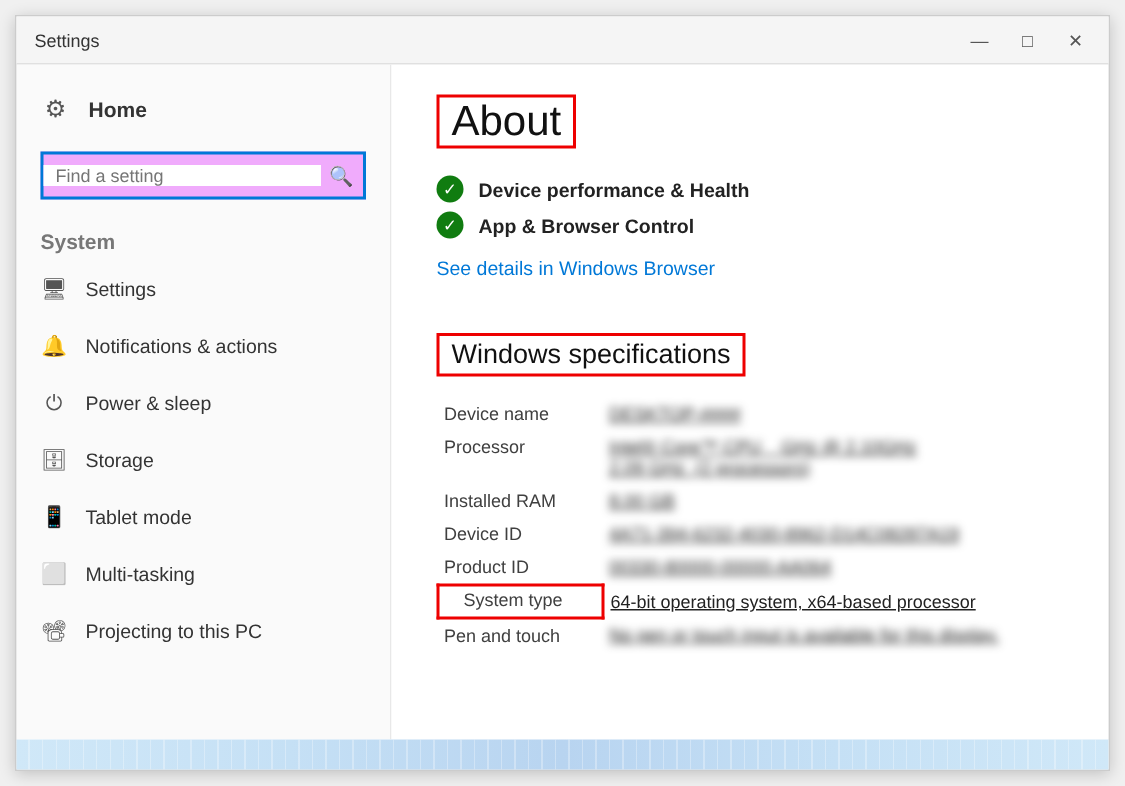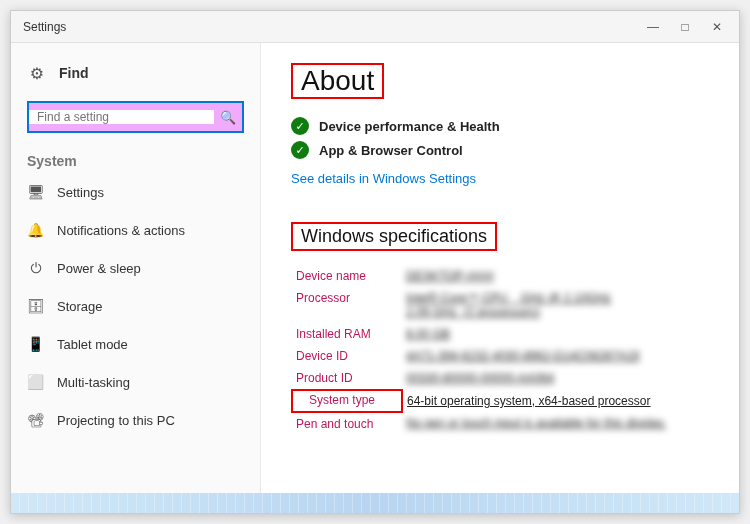--- a/index.html
+++ b/index.html
@@ -204,21 +204,21 @@
     .specs-table {
       width: 100%;
       border-collapse: collapse;
     }
     .specs-table tr td {
       padding: 4px 4px;
       font-size: 12px;
       vertical-align: top;
     }
     .specs-table tr td:first-child {
-      color: #be185d;
+      color: #404040;
       width: 110px;
       white-space: nowrap;
     }
     .specs-table tr td:last-child {
       color: #222;
       text-decoration: underline;
     }
     .blurred {
       filter: blur(3px);
       color: #888;
@@ -264,21 +264,21 @@
       <button class="title-bar-btn">□</button>
       <button class="title-bar-btn close">✕</button>
     </div>
   </div>
 
   <div class="content-area">
 
     <div class="sidebar">
       <div class="sidebar-home">
         <div class="home-icon">⚙</div>
-        <span class="sidebar-home-label">Find</span>
+        <span class="sidebar-home-label">Home</span>
       </div>
 
       <div class="search-box">
         <input class="search-input" type="text" placeholder="Find a setting" style="">
         <div class="search-icon-area">🔍</div>
       </div>
 
       <div class="sidebar-section-label">System</div>
 
       <div class="sidebar-item">
@@ -318,21 +318,21 @@
         <div class="security-item">
           <div class="check-icon">✓</div>
           <span class="security-label">Device performance &amp; Health</span>
         </div>
         <div class="security-item">
           <div class="check-icon">✓</div>
           <span class="security-label">App &amp; Browser Control</span>
         </div>
       </div>
 
-      <a class="defender-link">See details in Windows Settings</a>
+      <a class="defender-link">See details in Windows Browser</a>
 
       <div class="section-divider"></div>
 
       <div class="device-specs-title">Windows specifications</div>
 
       <table class="specs-table">
         <tbody>
           <tr>
             <td>Device name</td>
             <td class="blurred">DESKTOP-####</td>

